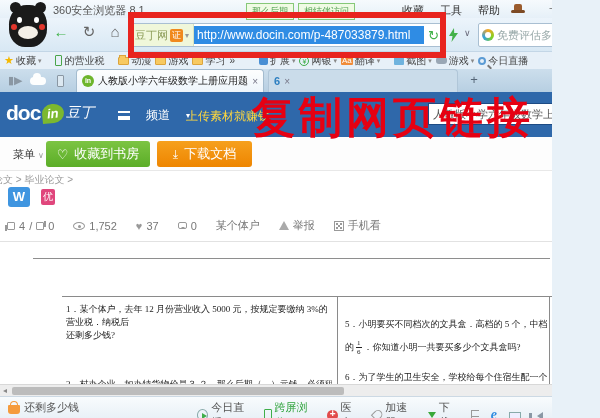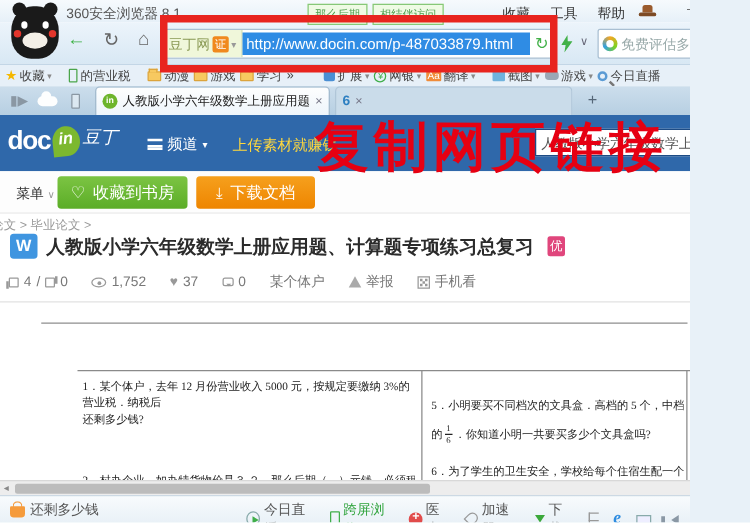--- a/index.html
+++ b/index.html
@@ -81,26 +81,26 @@
   .tab .ttl { flex:1; white-space:nowrap; overflow:hidden; }
   .tab .cls { color:#778; font-size:10px; }
   .fav-in { width:12px; height:12px; background:#6db52c; border-radius:50%; color:#fff; font-size:7px; font-weight:bold; text-align:center; line-height:12px; flex:none; }
   .fav-6 { color:#2d7fc1; font-weight:bold; font-size:11px; flex:none; }
   .newtab { position:absolute; left:466px; top:3px; width:16px; height:16px; color:#567; font-size:13px; text-align:center; line-height:15px; }
   .tab-right { position:absolute; right:6px; top:4px; display:flex; gap:8px; color:#5a6b7a; font-size:11px; align-items:center; }
   .boxplus { width:11px; height:9px; border:1px solid #5a6b7a; font-size:8px; line-height:7px; text-align:center; }
 
   
   .siteheader { position:absolute; top:92px; left:0; width:600px; height:45px; background:#2f68aa; }
-  .logo { position:absolute; left:6px; top:9px; display:flex; }
+  .logo { position:absolute; left:6px; top:9px; display:flex; align-items:center; }
   .logo .doc { color:#fff; font-size:21px; font-weight:bold; letter-spacing:-1px; }
   .leaf { background:#7cb82f; border-radius:60% 60% 60% 0; transform:rotate(-6deg); padding:2px 5px; margin:0 2px;
     color:#fff; font-size:13px; font-weight:bold; font-style:italic; }
   .logo .dou { color:#fff; font-size:14px; font-style:italic; font-family:"Liberation Serif","DejaVu Serif",serif; }
-  .channel { position:absolute; left:118px; top:15px; color:#fff; font-size:12px; display:flex; align-items:center; gap:4px; }
+  .channel { position:absolute; left:118px; top:15px; color:#fff; font-size:12px; display:flex; align-items:center; gap:16px; }
   .burger { width:12px; height:9px; border-top:2px solid #fff; border-bottom:2px solid #fff; position:relative; }
   .burger:after { content:""; position:absolute; top:2.5px; left:0; width:12px; height:2px; background:#fff; }
   .channel .car { font-size:8px; }
   .upload { position:absolute; left:186px; top:16px; color:#ffd83d; font-size:12px; }
   .site-search { position:absolute; left:428px; top:11px; width:160px; height:22px; background:#fff; border:1px solid #1d4b84;
     font-size:11px; color:#555; padding:3px 4px; white-space:nowrap; overflow:hidden; }
   .site-search-btn { position:absolute; left:588px; top:11px; width:10px; height:22px; background:#d5d5d5; }
 
   
   .actionbar { position:absolute; top:137px; left:0; width:600px; height:34px; background:#fdfdfd; border-bottom:1px solid #e8e8e8; }
@@ -380,21 +380,20 @@
 
   <div class="pagearea">
     <div class="breadcrumb">
       <span>论文</span>
       <span>&gt;</span>
       <span>毕业论文</span>
       <span>&gt;</span>
     </div>
     <div class="doc-title-row">
       <span class="w-ic">W</span>
-      <span class="doc-title">人教版小学六年级数学上册应用题、计算题专项练习总复习</span>
       <span class="badge-you">优</span>
     </div>
     <div class="stats">
       <span class="grp">
         <span class="ic-thumb"></span>
         <span>4</span>
           <span>/</span>
         <span class="ic-thumb dn"></span>
         <span>0</span>
       </span>

